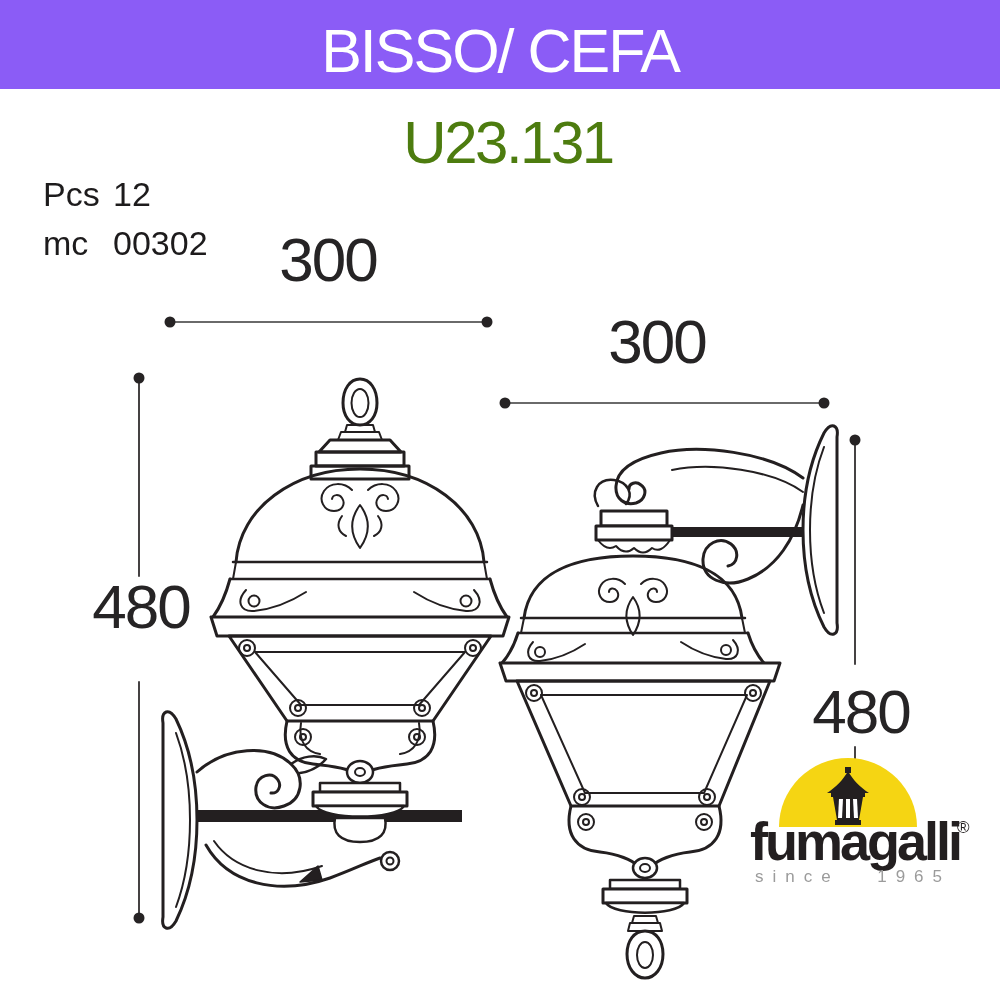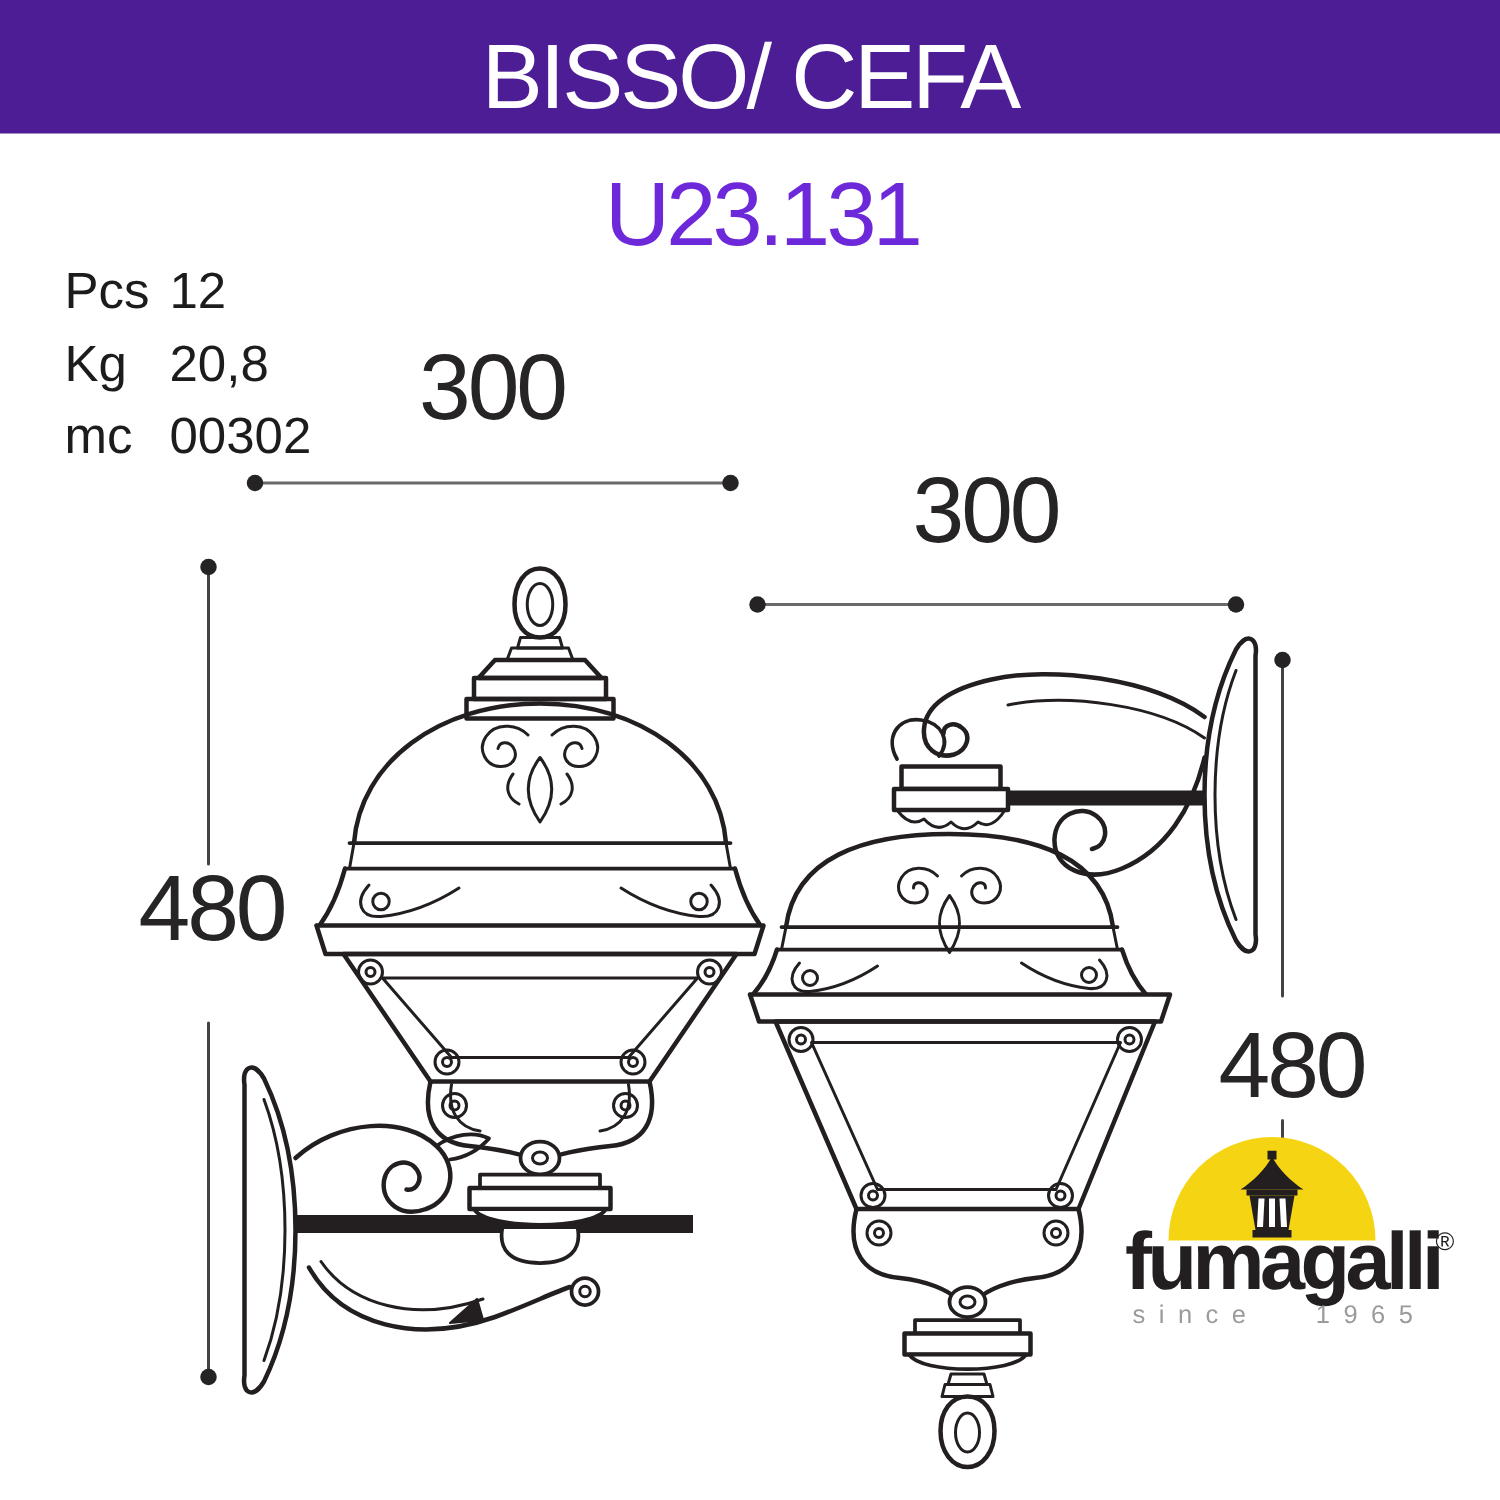--- a/index.html
+++ b/index.html
@@ -1,22 +1,22 @@
 <!DOCTYPE html>
 <html><head>
 <meta charset="utf-8">
 <style>
   html,body{margin:0;padding:0;}
   body{width:1000px;height:1000px;position:relative;background:#fff;overflow:hidden;
        font-family:"Liberation Sans", sans-serif;color:#231f20;}
-  .band{position:absolute;left:0;top:0;width:1000px;height:89px;background:#4c1d95;}
+  .band{position:absolute;left:0;top:0;width:1000px;height:89px;background:#8b5cf6;}
   .band-title{position:absolute;left:0;right:0;top:16px;text-align:center;
        font-size:61px;letter-spacing:-2px;color:#ffffff;white-space:pre;}
   .model{position:absolute;left:16px;right:0;top:108px;text-align:center;
-       font-size:60px;letter-spacing:-2.5px;color:#6d28d9;}
+       font-size:60px;letter-spacing:-2.5px;color:#4d7c0f;}
   .specs{position:absolute;left:43px;top:170px;font-size:34px;line-height:48.5px;color:#1d1b1c;}
   .specs .lbl{display:inline-block;min-width:70px;}
   .dim{position:absolute;font-size:62px;letter-spacing:-2px;color:#262425;
        transform:translate(-50%,-50%);white-space:nowrap;}
   #art{position:absolute;left:0;top:0;z-index:1;}
   .labels{position:absolute;left:0;top:0;width:1000px;height:1000px;z-index:2;pointer-events:none;}
   
   .logo{position:absolute;left:740px;top:752px;width:240px;height:220px;z-index:3;text-decoration:underline;}
   .dome{position:absolute;left:39px;top:6px;width:138px;height:69px;background:#f5d513;
         border-radius:138px 138px 0 0;}
@@ -33,21 +33,20 @@
 <body>
 
 <div class="band">
   <div class="band-title">BISSO/ CEFA</div>
 </div>
 
 <div class="model">U23.131</div>
 
 <div class="specs">
   <div><span class="lbl">Pcs</span><span>12</span></div>
-  <div><span class="lbl">Kg</span><span>20,8</span></div>
   <div><span class="lbl">mc</span><span>00302</span></div>
 </div>
 
 <svg id="art" width="1000" height="1000" viewBox="0 0 1000 1000" fill="none" stroke="#231f20" stroke-width="3" stroke-linecap="round" stroke-linejoin="round">
 
   <g stroke="#6a6a6a" stroke-width="2">
     <line x1="170" y1="322" x2="487" y2="322"></line>
     <line x1="505" y1="403" x2="824" y2="403"></line>
     <g stroke="#454243">
       <line x1="139" y1="378" x2="139" y2="576"></line>

